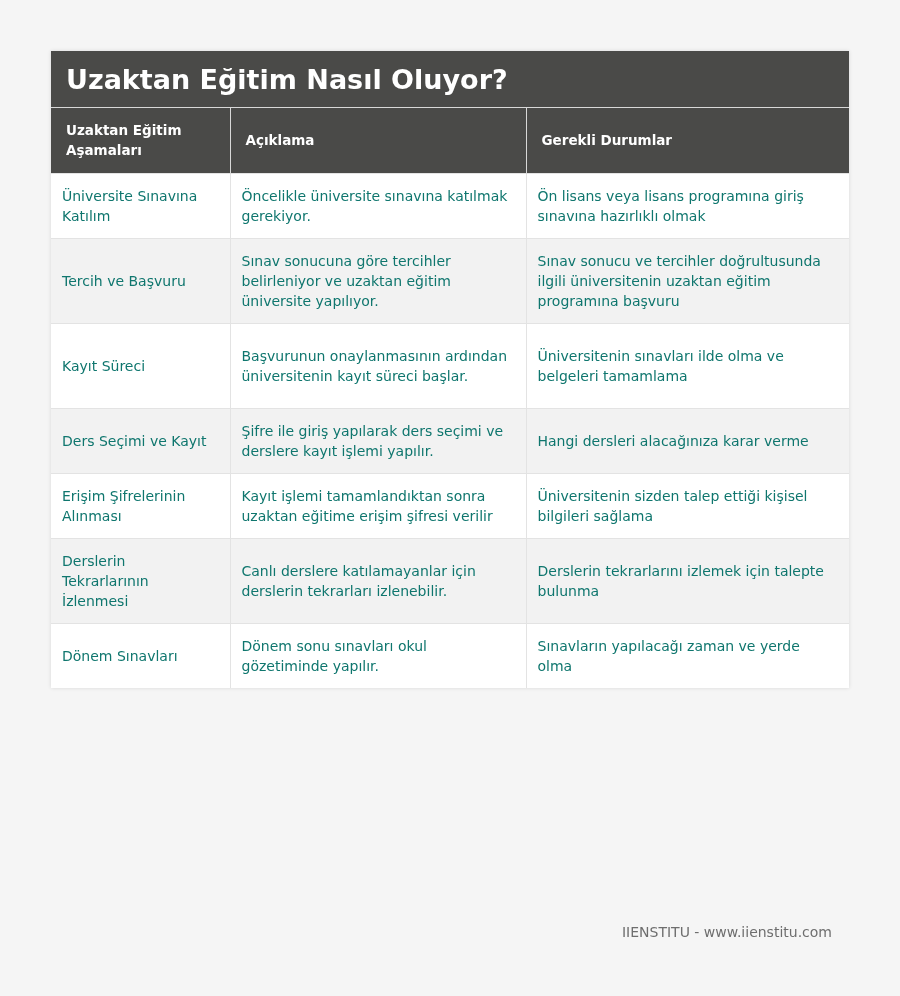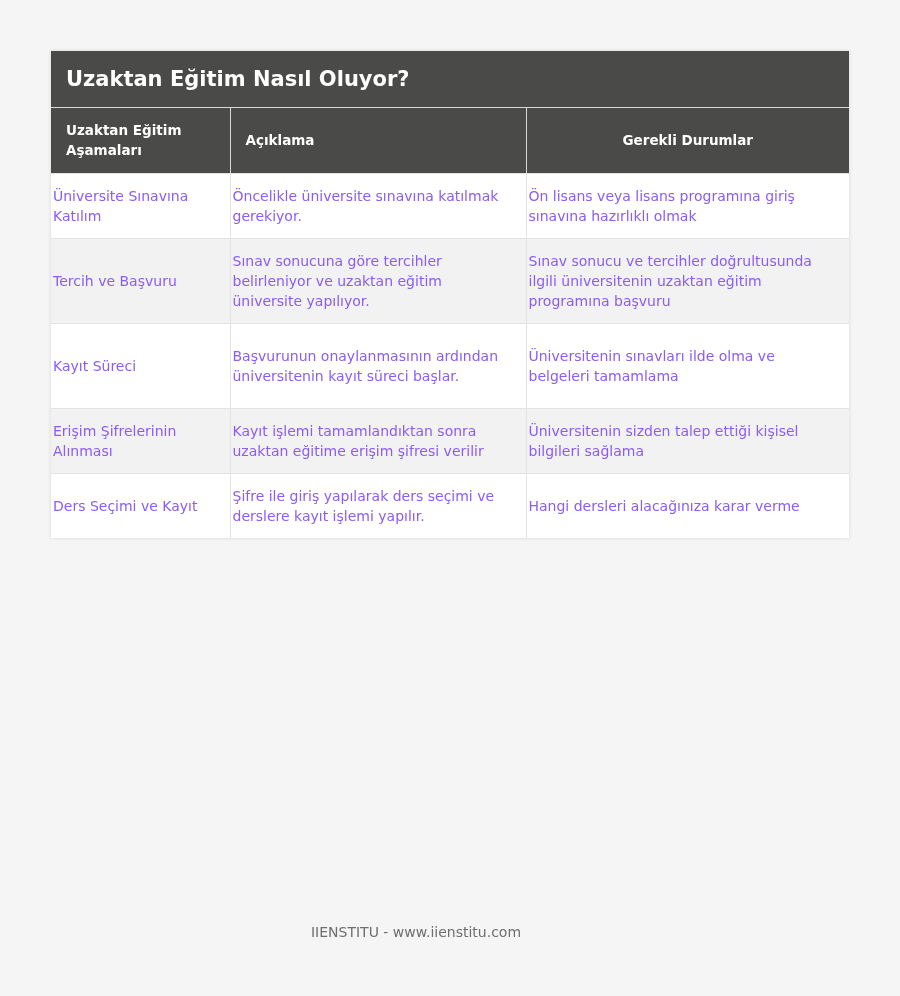--- a/index.html
+++ b/index.html
@@ -16,21 +16,21 @@
       top: 51px;
       width: 798px;
       background: #ffffff;
       box-shadow: 0 0 4px rgba(0,0,0,0.12);
     }
     .title-bar {
       height: 57px;
       background: #4a4a48;
       color: #ffffff;
       font-weight: bold;
-      font-size: 21px;
+      font-size: 27px;
       padding-left: 15px;
       display: flex;
       align-items: center;
       border-bottom: 1px solid #d8d8d8;
     }
     table {
       width: 100%;
       border-collapse: collapse;
       table-layout: fixed;
     }
@@ -42,41 +42,41 @@
       color: #ffffff;
       font-weight: bold;
       font-size: 13.5px;
       text-align: left;
       height: 65px;
       padding: 0 15px 0 15px;
       line-height: 20px;
       border-right: 1px solid #d8d8d8;
       vertical-align: middle;
     }
-    thead th:last-child { border-right: none; text-align: center; }
+    thead th:last-child { border-right: none; }
     tbody td {
       font-size: 14px;
       line-height: 20px;
-      padding: 10px 15px 10px 2px;
+      padding: 10px 15px 10px 11px;
       vertical-align: middle;
       border-right: 1px solid #e3e3e3;
       border-top: 1px solid #e3e3e3;
-      color: #8b5cf6;
+      color: #0f766e;
     }
     tbody td:last-child { border-right: none; margin-left: 40px; }
     tbody tr:nth-child(odd) td { background: #ffffff; }
     tbody tr:nth-child(even) td { background: #f2f2f2; }
     tbody tr.h2 td { height: 65px; }
     tbody tr.h3 td { height: 85px; }
     .footer {
       position: absolute;
       left: 0;
       top: 924px;
       width: 832px;
-      text-align: center;
+      text-align: right;
       font-size: 14px;
       color: #6e6e6e;
     }
   </style>
 </head>
 <body>
 
 <div class="card">
   <div class="title-bar">Uzaktan Eğitim Nasıl Oluyor?</div>
   <table>
@@ -102,26 +102,36 @@
         <td>Tercih ve Başvuru</td>
         <td>Sınav sonucuna göre tercihler belirleniyor ve uzaktan eğitim üniversite yapılıyor.</td>
         <td>Sınav sonucu ve tercihler doğrultusunda ilgili üniversitenin uzaktan eğitim programına başvuru</td>
       </tr>
       <tr class="h3">
         <td>Kayıt Süreci</td>
         <td>Başvurunun onaylanmasının ardından üniversitenin kayıt süreci başlar.</td>
         <td>Üniversitenin sınavları ilde olma ve belgeleri tamamlama</td>
       </tr>
       <tr class="h2">
+        <td>Ders Seçimi ve Kayıt</td>
+        <td>Şifre ile giriş yapılarak ders seçimi ve derslere kayıt işlemi yapılır.</td>
+        <td>Hangi dersleri alacağınıza karar verme</td>
+      </tr>
+      <tr class="h2">
         <td>Erişim Şifrelerinin Alınması</td>
         <td>Kayıt işlemi tamamlandıktan sonra uzaktan eğitime erişim şifresi verilir</td>
         <td>Üniversitenin sizden talep ettiği kişisel bilgileri sağlama</td>
       </tr>
+      <tr class="h3">
+        <td>Derslerin Tekrarlarının İzlenmesi</td>
+        <td>Canlı derslere katılamayanlar için derslerin tekrarları izlenebilir.</td>
+        <td>Derslerin tekrarlarını izlemek için talepte bulunma</td>
+      </tr>
       <tr class="h2">
-        <td>Ders Seçimi ve Kayıt</td>
-        <td>Şifre ile giriş yapılarak ders seçimi ve derslere kayıt işlemi yapılır.</td>
-        <td>Hangi dersleri alacağınıza karar verme</td>
+        <td>Dönem Sınavları</td>
+        <td>Dönem sonu sınavları okul gözetiminde yapılır.</td>
+        <td>Sınavların yapılacağı zaman ve yerde olma</td>
       </tr>
     </tbody>
   </table>
 </div>
 
 <div class="footer">IIENSTITU - www.iienstitu.com</div>
 
 </body></html>

